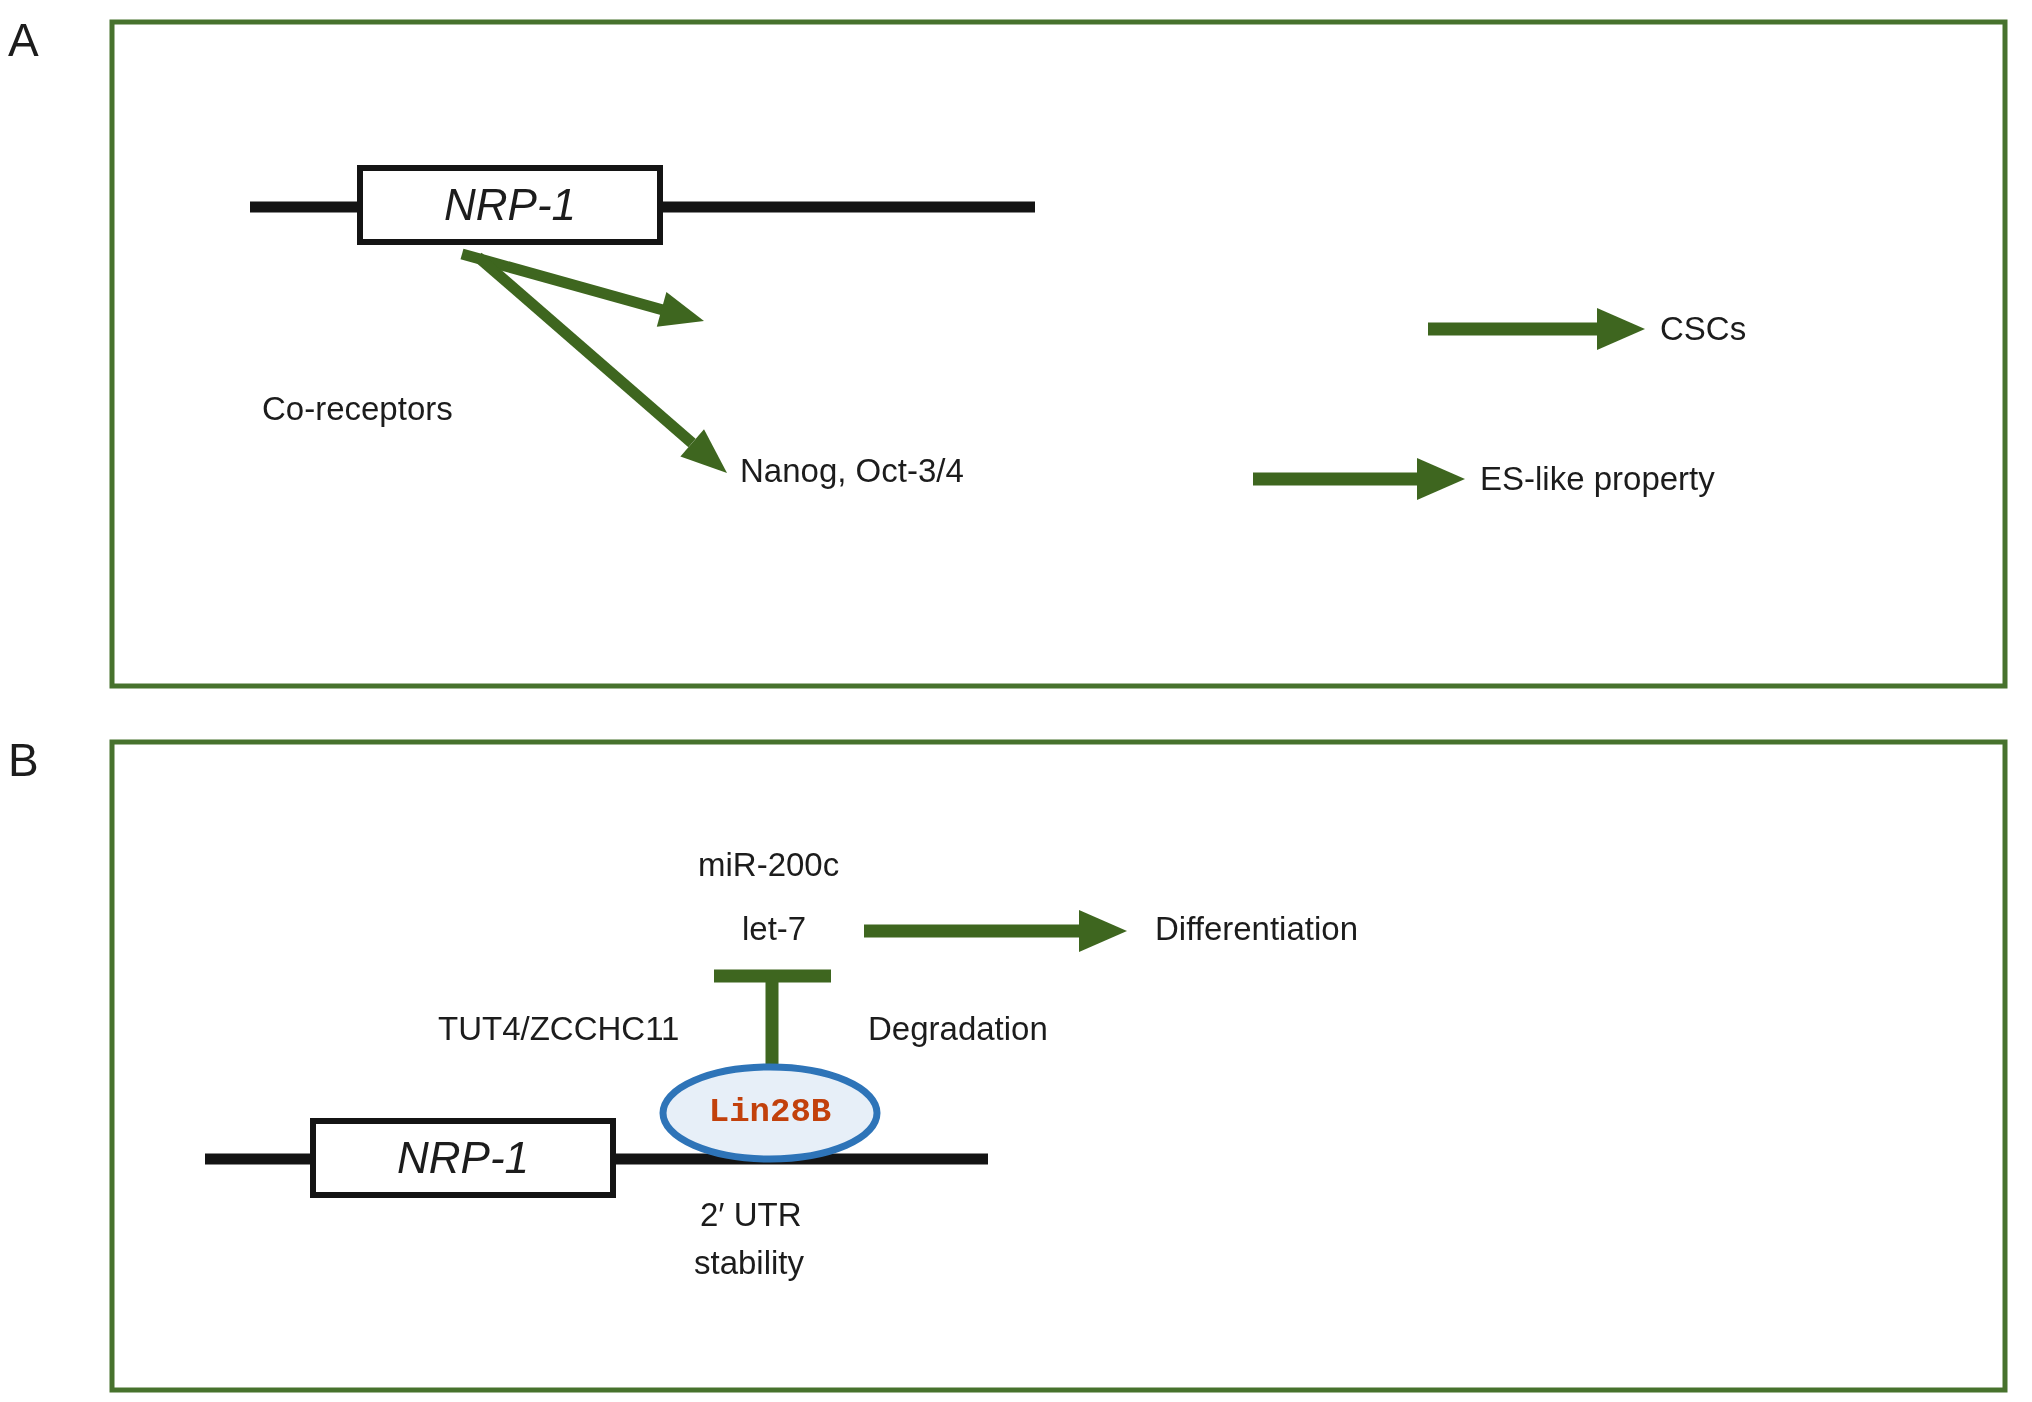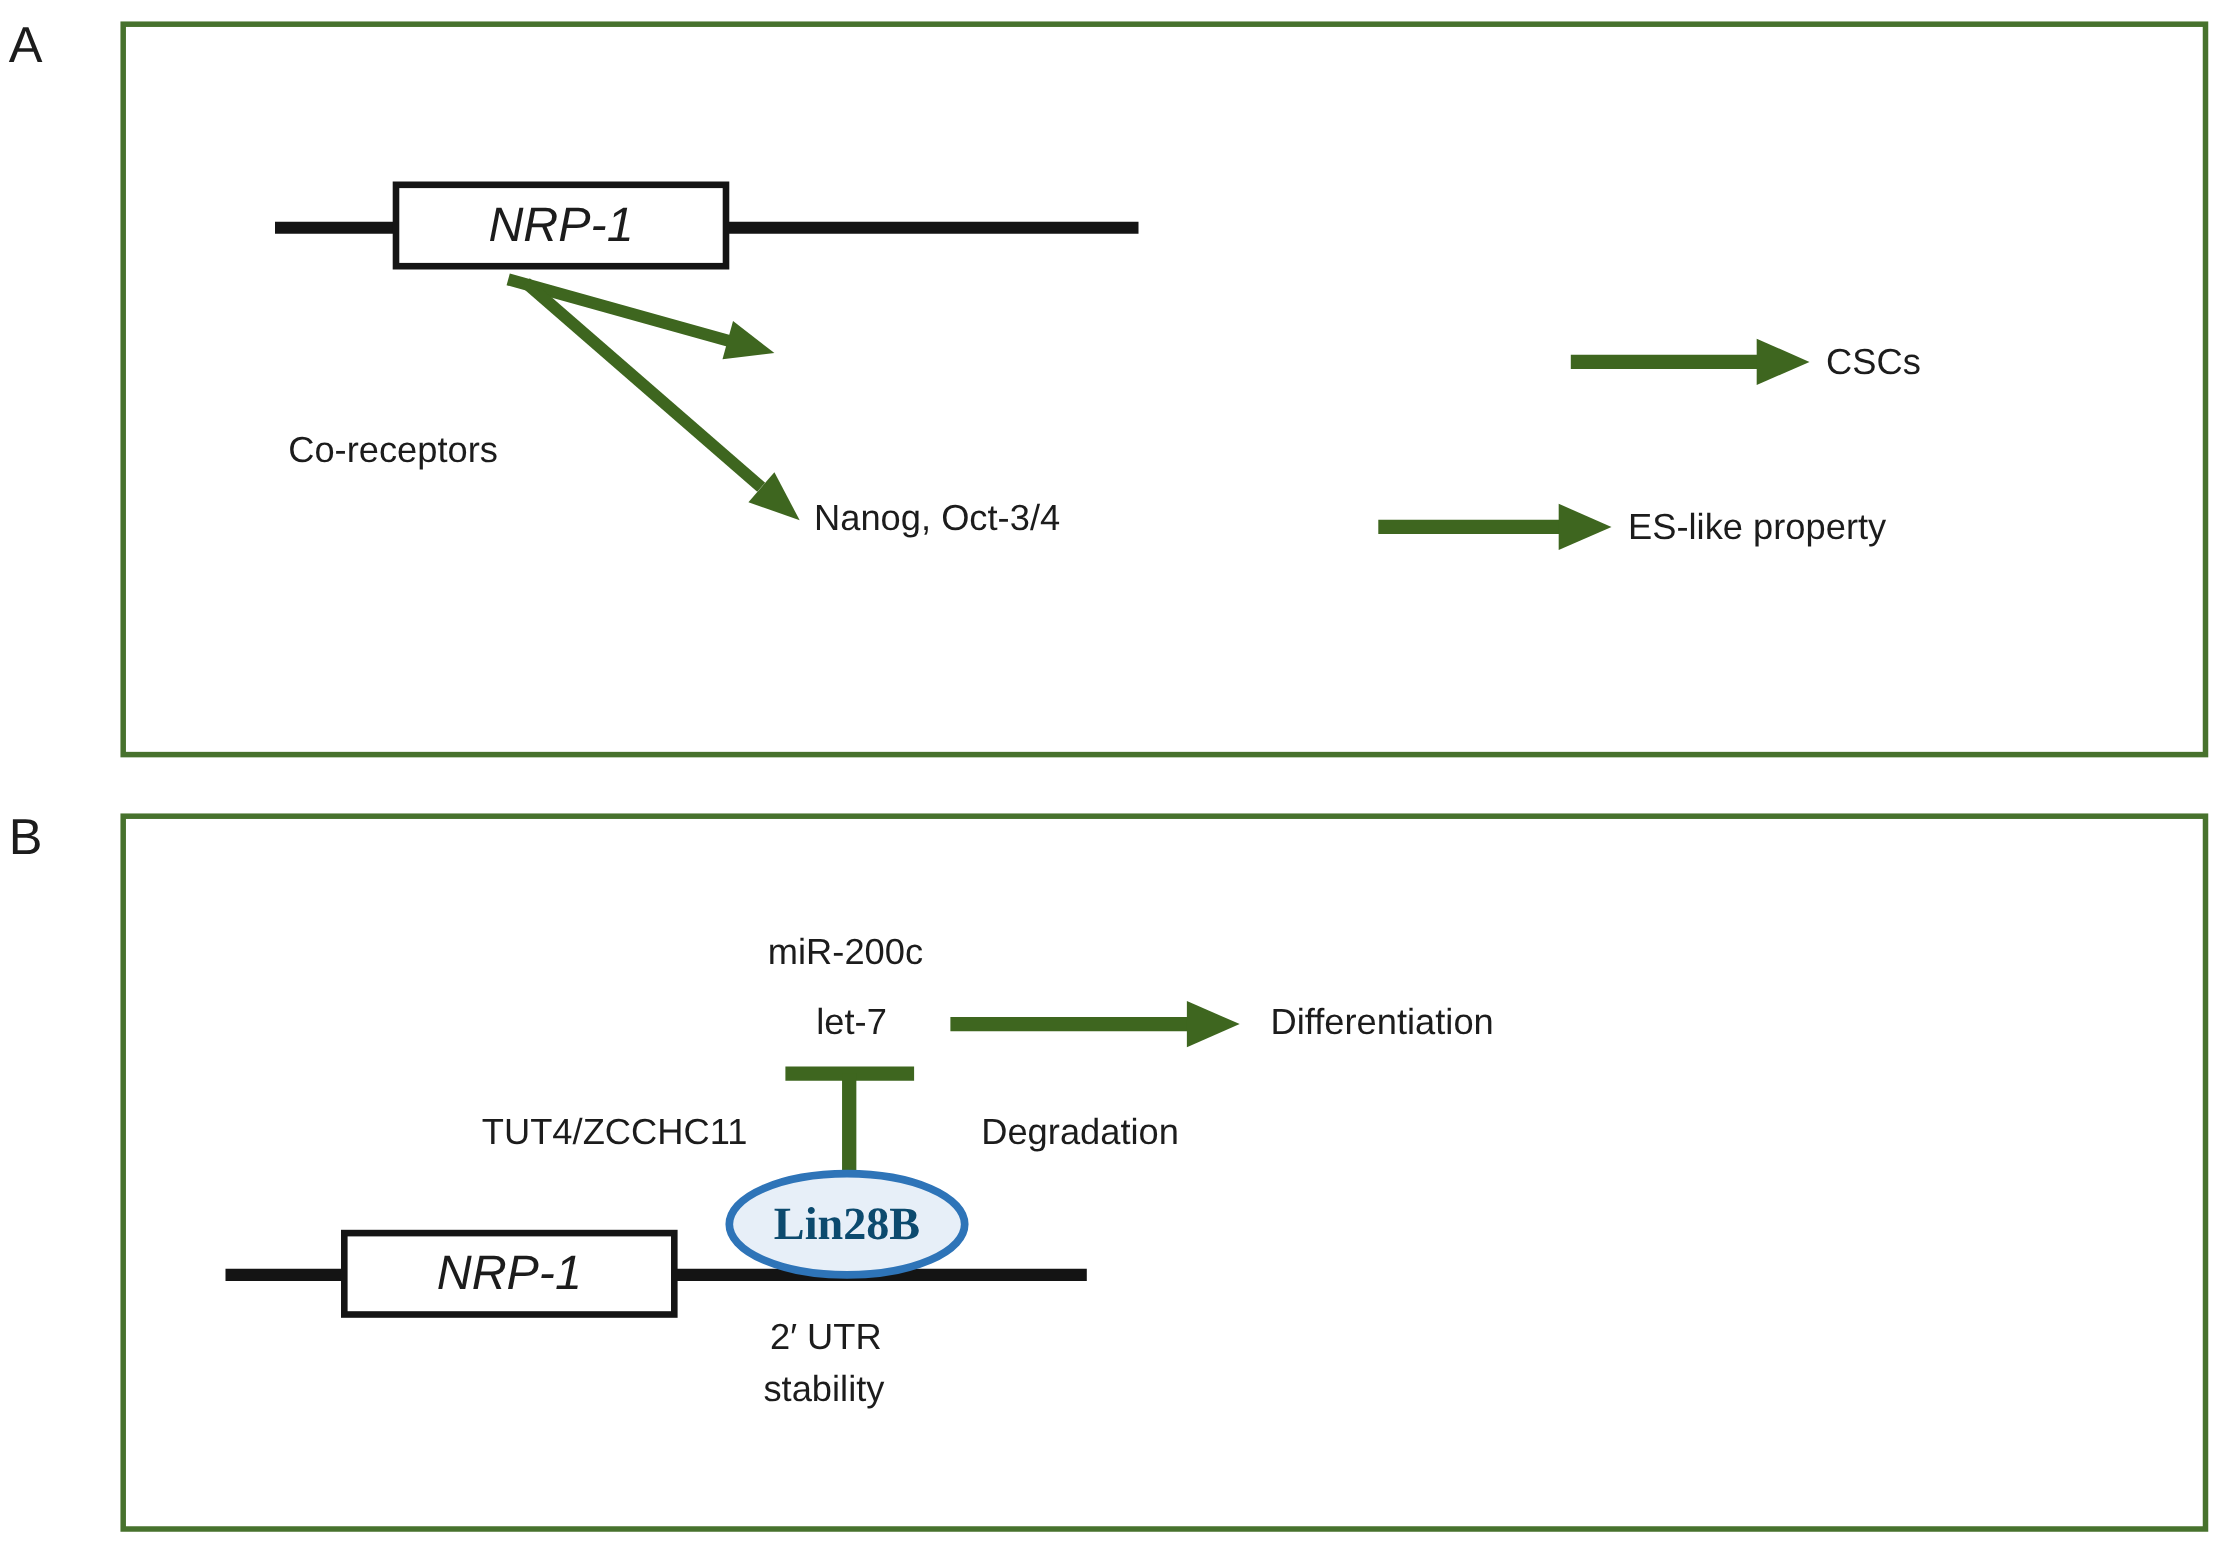--- a/index.html
+++ b/index.html
@@ -29,24 +29,24 @@
     align-items: center;
     justify-content: center;
     font-style: italic;
     font-size: 44px;
     white-space: nowrap;
   }
   .lin28b-label {
     display: flex;
     align-items: center;
     justify-content: center;
-    font-family: Liberation Serif, serif;
+    font-family: Liberation Mono, monospace;
     font-weight: 700;
-    font-size: 42px;
-    color: #0c4a6e;
+    font-size: 34px;
+    color: #c2410c;
   }
 </style>
 </head>
 <body>
 
 <div id="canvas">
 
   <svg id="diagram-svg" width="2032" height="1402" viewBox="0 0 2032 1402">
 
     <rect x="112" y="22" width="1893" height="664" fill="none" stroke-width="5" stroke="#47722d"></rect>
@@ -98,21 +98,21 @@
   <div class="txt panel-letter" style="left:8px; top:734px;">B</div>
 
   <div class="txt" style="left:698px; top:846px;text-align:center;">miR-200c</div>
 
   <div class="txt" style="left:742px; top:910px;">let-7</div>
 
   <div class="txt" style="left:1155px; top:910px;">Differentiation</div>
 
   <div class="txt" style="left:438px; top:1010px;">TUT4/ZCCHC11</div>
 
-  <div class="txt" style="left:892px; top:1010px;">Degradation</div>
+  <div class="txt" style="left:868px; top:1010px;">Degradation</div>
 
   <div class="txt lin28b-label" style="left:663px; top:1087px; width:214px; height:52px;">Lin28B</div>
 
   <div class="txt gene-box-label" style="left:313px; top:1121px; width:300px; height:74px;">NRP-1</div>
 
   <div class="txt" style="left:700px; top:1196px;">2′ UTR</div>
 
   <div class="txt" style="left:694px; top:1244px;">stability</div>
 
 </div>

